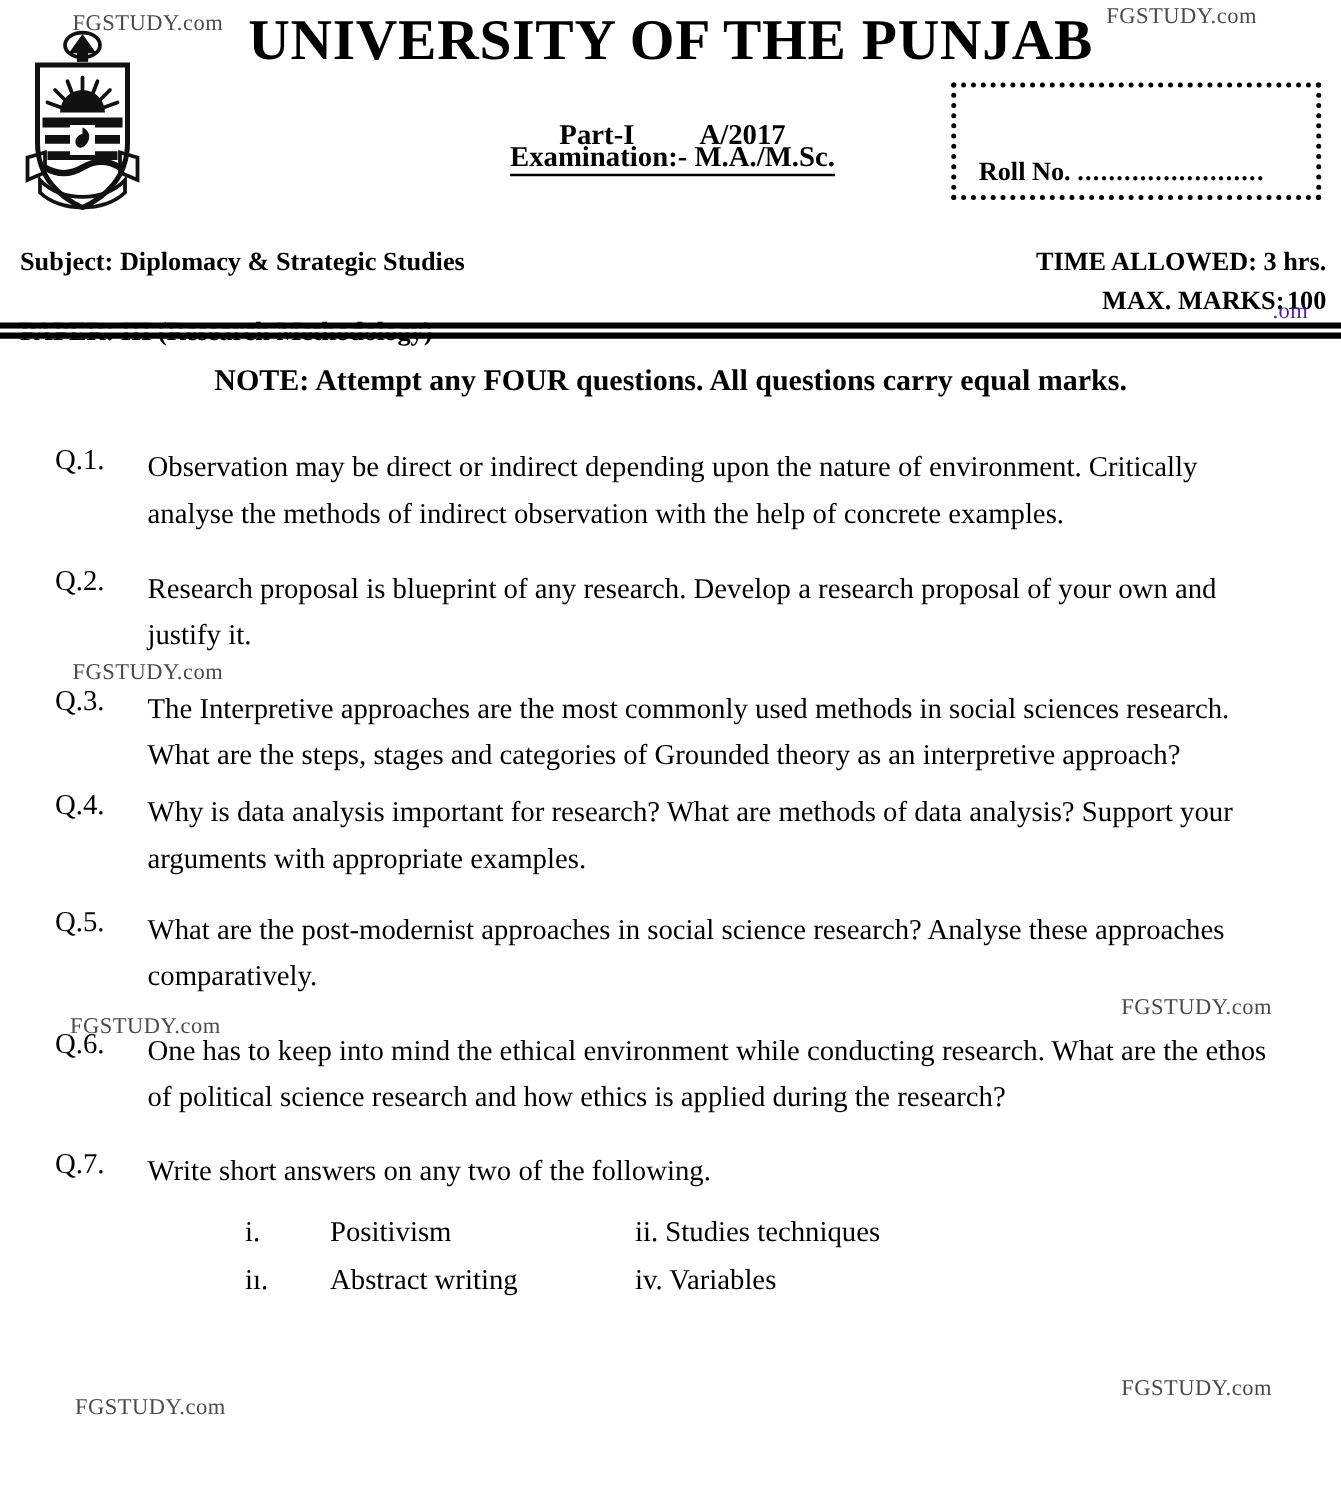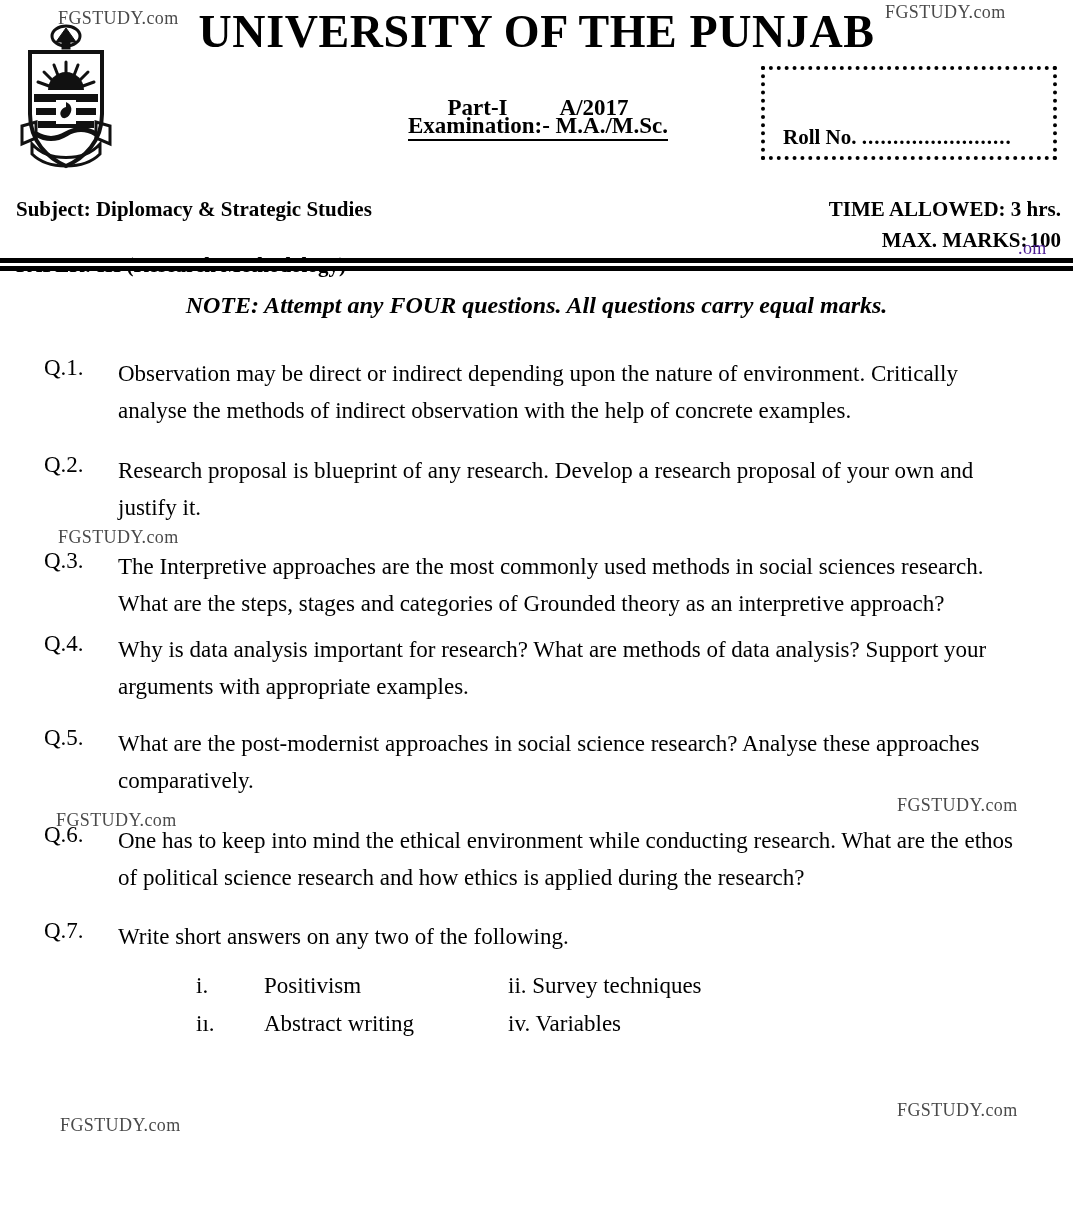--- a/index.html
+++ b/index.html
@@ -160,21 +160,20 @@
 
   
   .note {
     position: absolute;
     left: 0;
     top: 292px;
     width: 1073px;
     text-align: center;
     font-size: 24px;
     font-weight: bold;
-    font-style: italic;
     font-family: "Liberation Serif", "DejaVu Serif", serif;
   }
 
   
   .questions {
     position: absolute;
     left: 0;
     top: 355px;
     width: 1073px;
   }
@@ -331,21 +330,21 @@
   </div>
 
   <div class="q-row" style="margin-bottom:0;">
     <div class="q-num">Q.7.</div>
     <div class="q-text">Write short answers on any two of the following.</div>
 
     <div class="sub-list">
       <div class="sub-row">
         <span class="sub-marker">i.</span>
         <span class="sub-label-a">Positivism</span>
-        <span class="sub-label-b">ii. Survey techniques</span>
+        <span class="sub-label-b">ii. Studies techniques</span>
       </div>
       <div class="sub-row">
         <span class="sub-marker">iı.</span>
         <span class="sub-label-a">Abstract writing</span>
         <span class="sub-label-b">iv. Variables</span>
       </div>
     </div>
   </div>
 
 </div>

